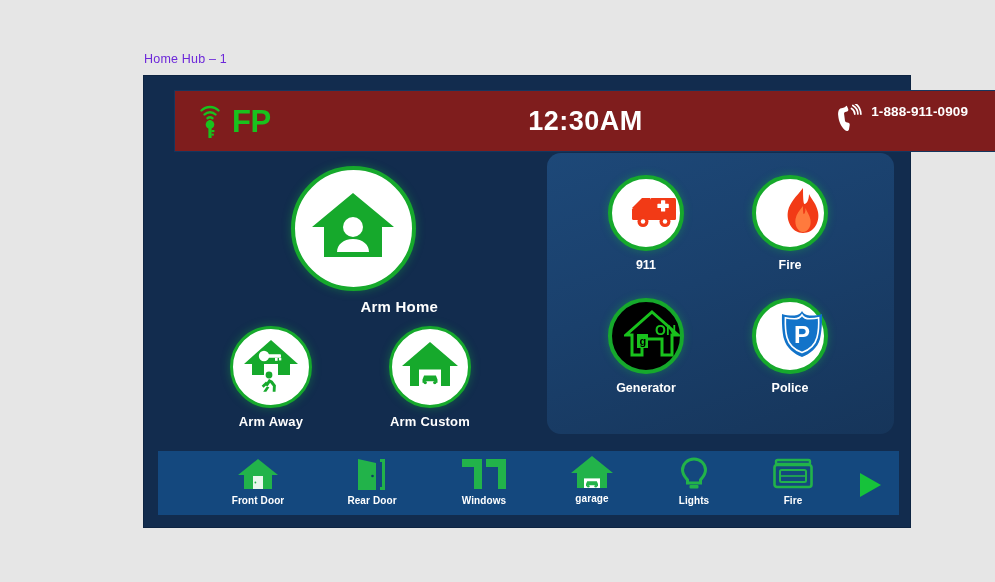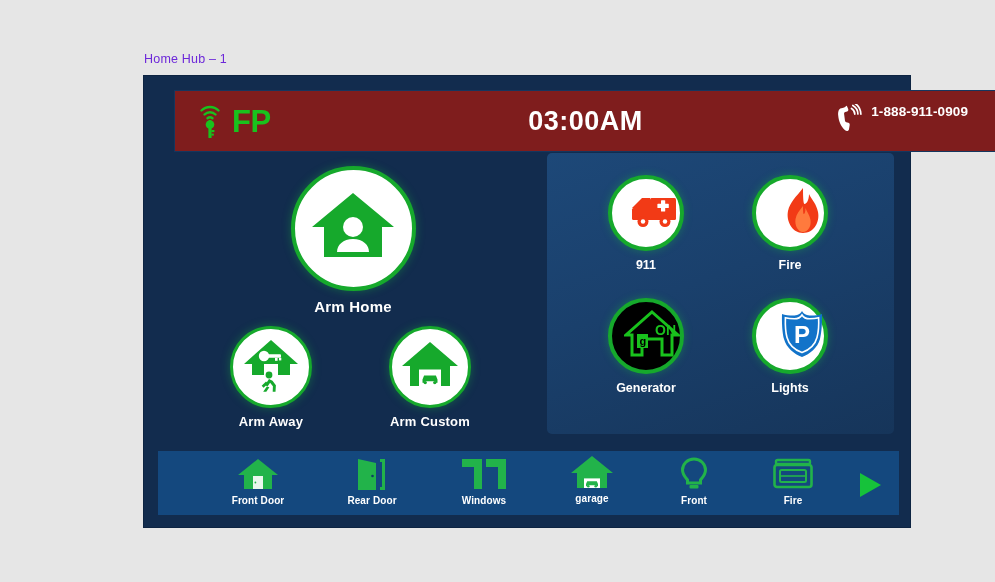--- a/index.html
+++ b/index.html
@@ -121,39 +121,39 @@
   }
   .arm-label {
     color: #ffffff;
     font-weight: bold;
     margin-top: 7px;
     letter-spacing: 0.2px;
   }
 
   #tile-arm-home { left: 110px; top: 0; width: 170px; }
   #tile-arm-home .arm-circle { width: 125px; height: 125px; }
-  #tile-arm-home .arm-label { font-size: 15px; }
+  #tile-arm-home .arm-label { font-size: 15px; text-align: right; }
 
   #tile-arm-away { left: 28px; top: 160px; width: 170px; }
   #tile-arm-away .arm-circle { width: 82px; height: 82px; border-width: 3px; }
   #tile-arm-away .arm-label { font-size: 13px; margin-top: 6px; }
 
   #tile-arm-custom { left: 187px; top: 160px; width: 170px; }
   #tile-arm-custom .arm-circle { width: 82px; height: 82px; border-width: 3px; }
   #tile-arm-custom .arm-label { font-size: 13px; margin-top: 6px; }
 
   
   #emergency-panel {
     position: absolute;
     left: 403px;
     top: -13px;
     width: 347px;
     height: 281px;
     background: linear-gradient(160deg, #1d4878 0%, #1a406c 45%, #16355a 100%);
-    border-radius: 5px;
+    border-radius: 14px;
     box-sizing: border-box;
   }
   .emg-tile {
     position: absolute;
     width: 130px;
     text-align: center;
   }
   .emg-circle {
     width: 76px;
     height: 76px;
@@ -245,21 +245,21 @@
             <circle cx="13" cy="24.5" r="4.3"></circle>
             <rect x="11.4" y="27" width="3.2" height="11" rx="0.6"></rect>
             <rect x="14.4" y="30" width="3" height="2.1"></rect>
             <rect x="14.4" y="33.6" width="2.4" height="2"></rect>
           </g>
         </svg>
       </span>
       <span id="logo-text">FP</span>
     </div>
 
-    <div id="clock">03:00AM</div>
+    <div id="clock">12:30AM</div>
 
     <div id="phone-wrap">
       <span>
         <svg width="28" height="30" viewBox="0 0 28 30">
           <path d="M7.5 4 C4 4 2.8 7 3.2 11.5 c0.5 6 3.2 11.5 6.6 14.6 c1.8 1.6 3.9 1.1 4.2-0.8 l0.7-4.3 c0.2-1.1-0.4-1.9-1.4-2.2 l-2-0.6 c-0.7-0.2-1.2-0.7-1.3-1.5 l-0.9-6.6 C9 9 9.4 8.4 10.2 8.1 l2-0.7 c1-0.4 1.4-1.3 1-2.3 L11.9 2 C11.5 1 10.6 4 7.5 4 Z" fill="#ffffff" transform="translate(0,0)"></path>
           <g fill="none" stroke="#ffffff" stroke-width="1.7" stroke-linecap="round">
             <path d="M16.5 4.5a6.5 6.5 0 0 1 3.3 5.6"></path>
             <path d="M17.8 1.4a10 10 0 0 1 5.1 8.6"></path>
             <path d="M19 -1.2a13.5 13.5 0 0 1 6.9 11.4"></path>
           </g>
@@ -380,21 +380,21 @@
       <div class="emg-tile" id="tile-police">
         <div class="emg-circle">
           <span>
             <svg width="44" height="48" viewBox="0 0 44 48">
               <path d="M22 1 C20 4.5 17 5.5 13 5.5 C9 5.5 5 5 2 4 C2 4 1.5 20 4 29 C6.5 38 14 44 22 47 C30 44 37.5 38 40 29 C42.5 20 42 4 42 4 C39 5 35 5.5 31 5.5 C27 5.5 24 4.5 22 1 Z" fill="#1273c9"></path>
               <path d="M22 5 C20.3 8 17.8 8.8 14.2 8.8 C11 8.8 7.8 8.4 5.4 7.7 C5.4 7.7 5 20 7 27.5 C9 35 15 40 22 42.6 C29 40 35 35 37 27.5 C39 20 38.6 7.7 38.6 7.7 C36.2 8.4 33 8.8 29.8 8.8 C26.2 8.8 23.7 8 22 5 Z" fill="none" stroke="#ffffff" stroke-width="1.6"></path>
               <text x="22" y="33" text-anchor="middle" font-family="'Liberation Sans', sans-serif" font-size="24" font-weight="bold" fill="#ffffff">P</text>
             </svg>
           </span>
         </div>
-        <div class="emg-label">Lights</div>
+        <div class="emg-label">Police</div>
       </div>
     </div>
   </div>
 
   <div id="toolbar">
 
     <div class="tb-item" id="tb-front-door">
       <div class="tb-icon">
         <svg width="44" height="34" viewBox="0 0 44 34">
           <path d="M22 2 L42 18 L36 18 L36 32 L8 32 L8 18 L2 18 Z" fill="#22b34a"></path>
@@ -444,21 +444,21 @@
       <div class="tb-label">Windows</div>
     </div>
 
     <div class="tb-item" id="tb-lights">
       <div class="tb-icon">
         <svg width="32" height="34" viewBox="0 0 32 34">
           <path d="M16 2 C9.5 2 4.5 7 4.5 13 C4.5 17.5 7.5 20.5 9.5 23 v3 h13 v-3 c2-2.5 5-5.5 5-10 C27.5 7 22.5 2 16 2 Z" fill="none" stroke="#22b34a" stroke-width="3"></path>
           <rect x="11.5" y="28" width="9" height="3.4" rx="1" fill="#22b34a"></rect>
         </svg>
       </div>
-      <div class="tb-label">Front</div>
+      <div class="tb-label">Lights</div>
     </div>
 
     <div class="tb-item" id="tb-stove">
       <div class="tb-icon">
         <svg width="42" height="32" viewBox="0 0 42 32">
           <rect x="4" y="2" width="34" height="4" rx="1.5" fill="none" stroke="#22b34a" stroke-width="2.4"></rect>
           <rect x="2.5" y="7" width="37" height="22" rx="2.5" fill="none" stroke="#22b34a" stroke-width="2.6"></rect>
           <rect x="8" y="12" width="26" height="12" rx="1.5" fill="none" stroke="#22b34a" stroke-width="2"></rect>
           <line x1="9" y1="18" x2="33" y2="18" stroke="#22b34a" stroke-width="1.6"></line>
         </svg>

